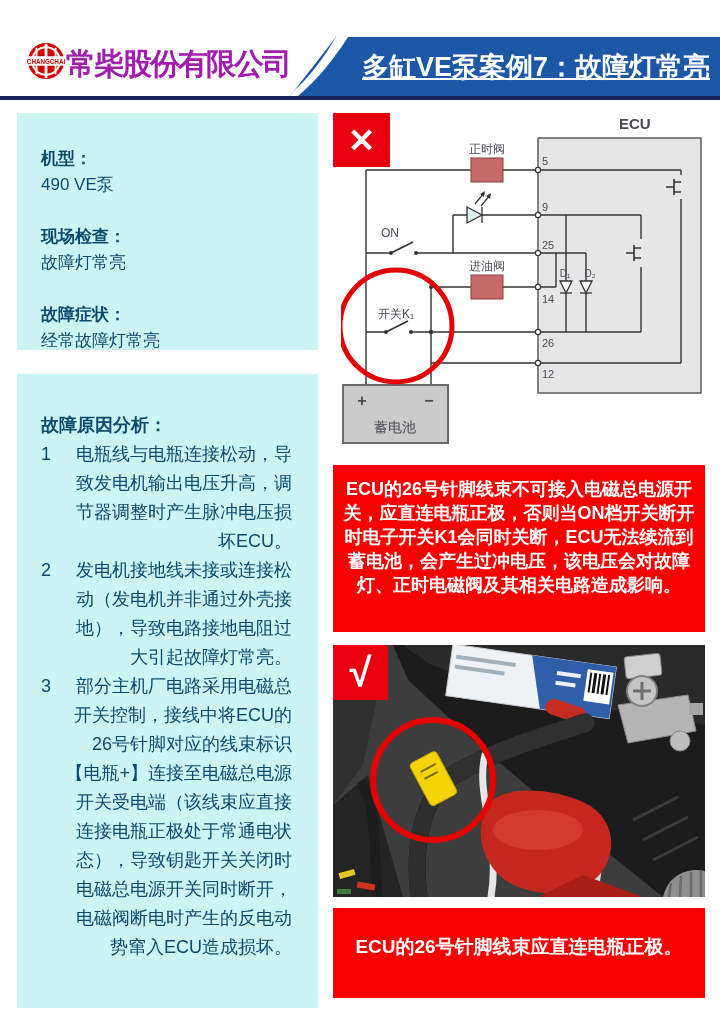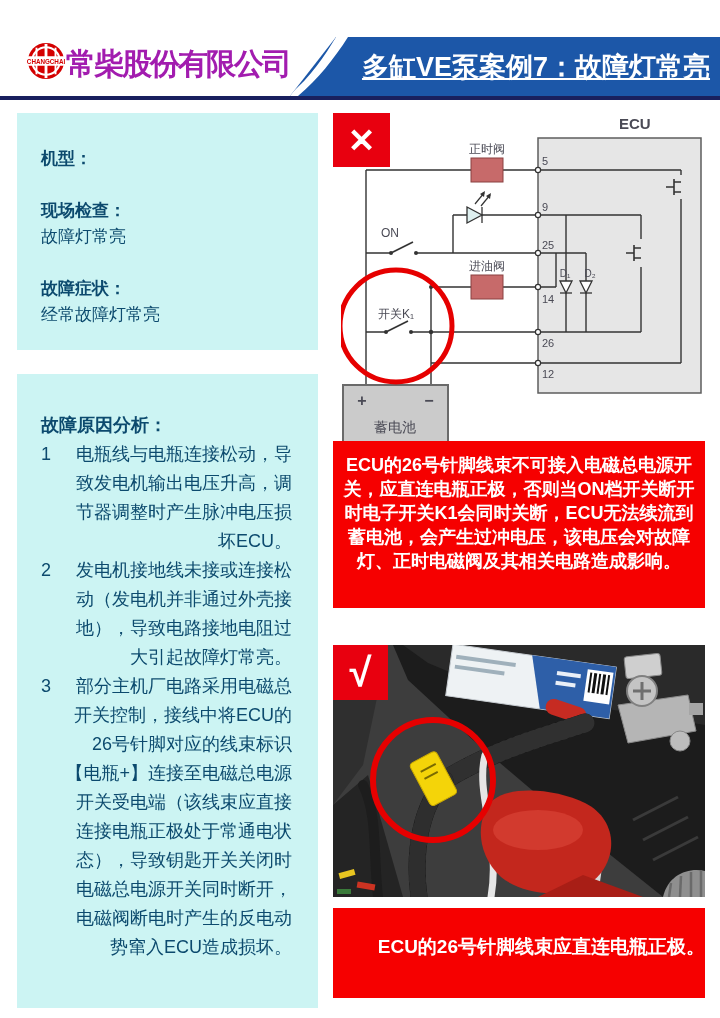--- a/index.html
+++ b/index.html
@@ -34,29 +34,29 @@
   .panel-analysis .ttl { font-weight:bold; }
   .item { display:flex; }
   .item .num { width:19px; flex:0 0 19px; }
   .item .txt { flex:1;text-align:right; }
   
   .diagram-box { position:absolute; left:341px; top:113px; width:372px; height:345px; background:#fff; }
   .badge { position:absolute; background:var(--badge-red); color:#fff; display:flex; align-items:center; justify-content:center; font-weight:bold; }
   .badge-x { left:333px; top:113px; width:57px; height:54px; font-size:33px; }
   .badge-check { left:333px; top:645px; width:55px; height:55px; font-size:40px; }
   .warning-box {
-    position:absolute; left:333px; top:441px; width:372px; height:167px;
+    position:absolute; left:333px; top:465px; width:372px; height:167px;
     background:var(--red); color:#fff; font-weight:bold; font-size:18px;
     line-height:24px; text-align:center; padding:12px 8px;
   }
   .photo-box { position:absolute; left:333px; top:645px; width:372px; height:252px; background:#333; }
   .solution-box {
     position:absolute; left:333px; top:908px; width:372px; height:90px;
     background:var(--red); color:#fff; font-weight:bold; font-size:19px;
-    text-align:right; padding-top:26px;
+    text-align:center; padding-top:26px;
   }
   .cktlbl { font-family:"Liberation Sans", sans-serif; fill:#4a4a55; }
 </style>
 </head>
 <body>
 
 <div class="page">
 
   <div>
     <svg class="emblem" viewBox="0 0 40 40">
@@ -75,20 +75,21 @@
         <path d="M8,59 C28,42 44,22 58,0 L46,0 C34,20 20,41 -2,59 Z" fill="#ffffff"></path>
       </svg>
       <div class="banner-title">多缸VE泵案例7：故障灯常亮</div>
     </div>
     <div class="header-rule"></div>
   </div>
 
   <div class="panel panel-info">
     <div class="sec">
       <div class="lbl">机型：</div>
+      <div class="val">490 VE泵</div>
     </div>
     <div class="sec">
       <div class="lbl">现场检查：</div>
       <div class="val">故障灯常亮</div>
     </div>
     <div class="sec">
       <div class="lbl">故障症状：</div>
       <div class="val">经常故障灯常亮</div>
     </div>
   </div>

